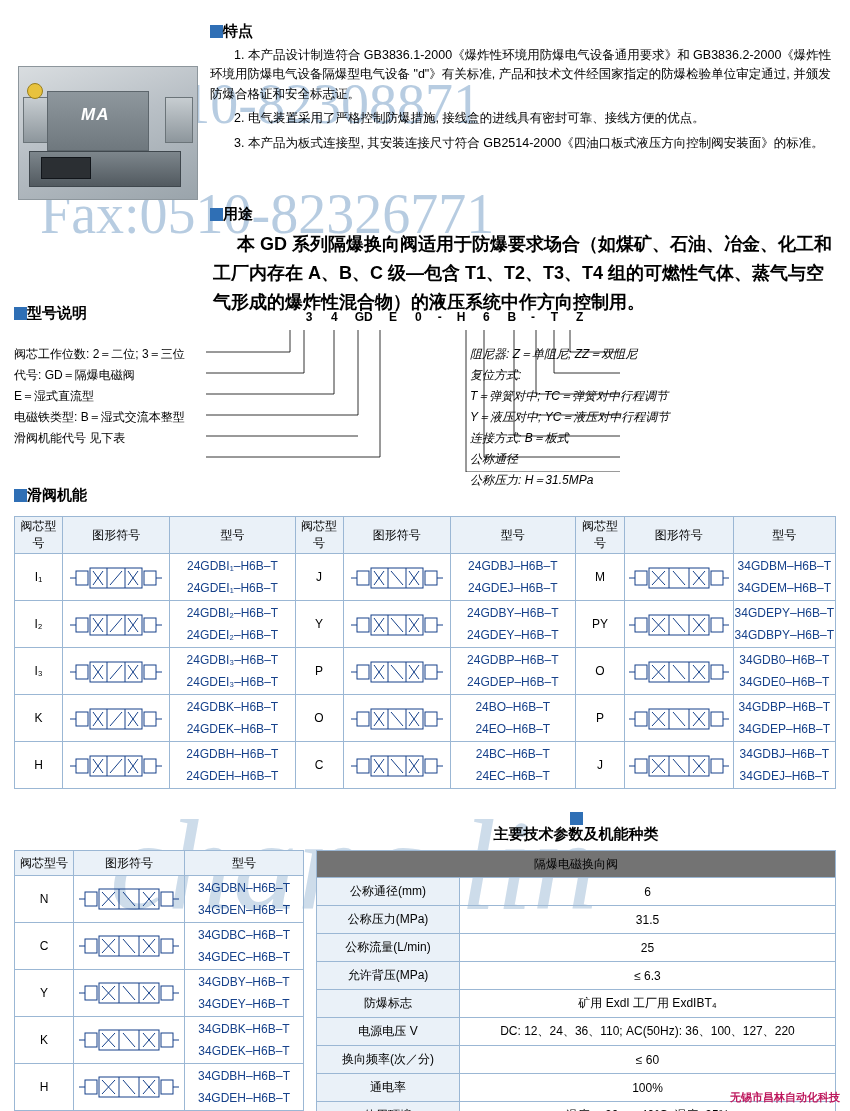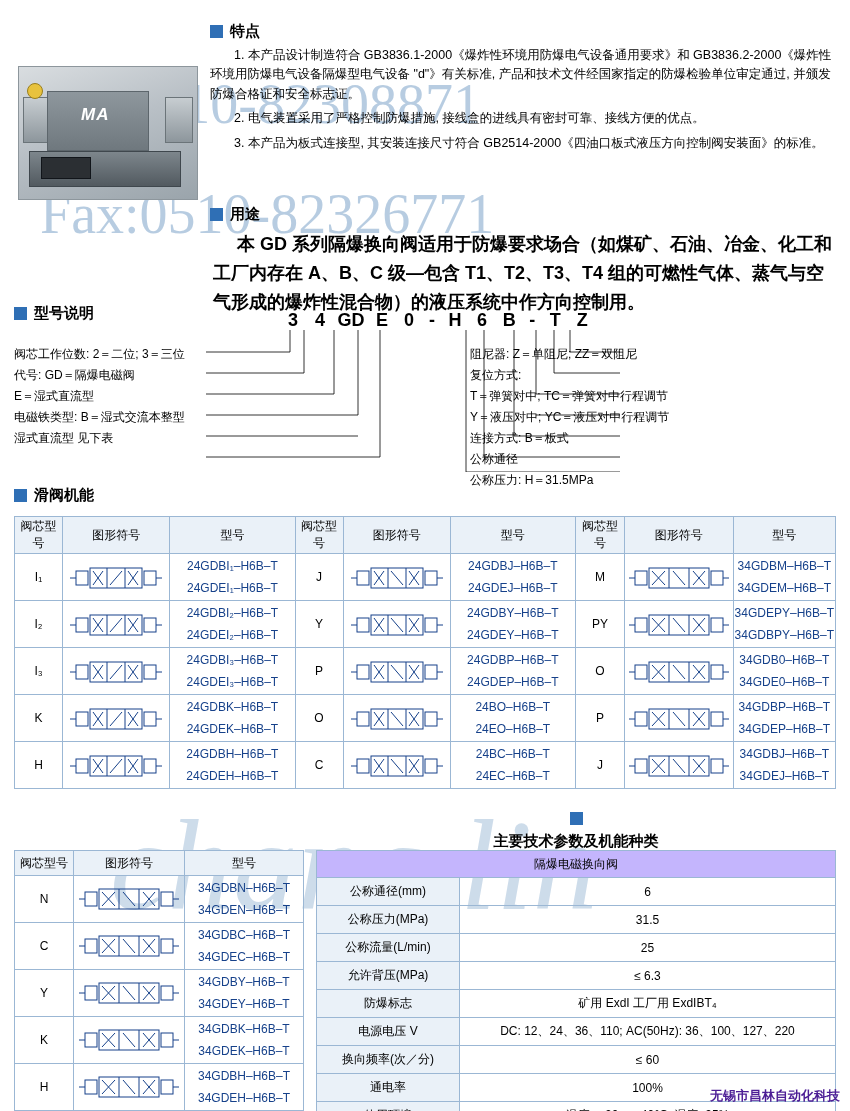--- a/index.html
+++ b/index.html
@@ -48,38 +48,38 @@
   .photo .knob{
     position:absolute;left:8px;top:16px;width:14px;height:14px;border-radius:50%;
     background:#e8c23d;border:1px solid #9a7f1e;
   }
   .photo .plate{
     position:absolute;left:22px;top:90px;width:48px;height:20px;background:#2b2f33;
     border:1px solid #11151a;
   }
 
   h2.sec{
-    margin:0;font-size:15px;font-weight:bold;display:flex;align-items:center;gap:7px;
+    margin:0;font-size:15px;font-weight:bold;display:flex;align-items:center;
   }
   .sqr{display:inline-block;width:13px;height:13px;background:#2f6fb5;}
 
   .feat{position:absolute;left:210px;top:22px;width:625px;}
   .feat p{margin:5px 0 0 0;line-height:1.55;font-size:12.5px;text-indent:0;}
   .feat .ind{text-indent:24px;}
 
   .use{position:absolute;left:210px;top:205px;width:625px;}
   .use p{margin:6px 0 0 3px;line-height:1.6;font-size:18px;font-weight:bold;}
   .use .ind{text-indent:24px;}
 
   .model{position:absolute;left:14px;top:304px;width:822px;}
-  .codes{position:absolute;left:282px;top:310px;font-size:18px;letter-spacing:0;}
+  .codes{position:absolute;left:298px;top:310px;font-size:12px;letter-spacing:0;}
   .codes span{display:inline-block;text-align:center;font-weight:bold;}
   .leftlist{position:absolute;left:14px;top:344px;font-size:12px;line-height:21px;}
   .rightlist{position:absolute;left:470px;top:344px;font-size:12px;line-height:21px;}
-  .rightlist div{text-align:left;}
+  .rightlist div{text-align:left;font-style:italic;}
   .leaderbox{position:absolute;left:14px;top:322px;width:822px;height:150px;pointer-events:none;}
 
   .fn{position:absolute;left:14px;top:486px;}
   table.t{border-collapse:collapse;font-size:12px;}
   table.t td,table.t th{border:1px solid #9bb7d4;text-align:center;vertical-align:middle;}
   .tbl1{position:absolute;left:14px;top:516px;width:822px;}
   .tbl1 table{width:822px;}
   .tbl1 th{background:#eaf1f8;height:22px;font-weight:normal;}
   .tbl1 td{height:28px;}
   .code{color:#16418a;font-size:12px;white-space:nowrap;}
@@ -92,24 +92,24 @@
   .tbl2 table{width:290px;}
   .tbl2 th{background:#eaf1f8;height:22px;font-weight:normal;}
   .tbl2 td{height:26px;}
 
   .specs{position:absolute;left:316px;top:812px;width:520px;}
   .specs h2{margin-bottom:6px;flex-direction:column;}
   .tbl3{position:absolute;left:316px;top:850px;width:520px;}
   .tbl3 table{width:520px;}
   .tbl3 td{height:25px;font-size:12px;}
   .tbl3 td.lbl{width:140px;background:#eaf1f8;}
-  .tbl3 td.hdr{background:#c4b5fd;height:24px;}
+  .tbl3 td.hdr{background:#737373;height:24px;}
 
   .corp{
-    position:absolute;right:10px;bottom:6px;font-size:13px;color:#4c1d95;font-weight:bold;
+    position:absolute;right:10px;bottom:6px;font-size:11px;color:#be185d;font-weight:bold;
   }
 </style>
 </head>
 <body>
 
 <div class="wm wm1">Tel:0510-82308871</div>
 <div class="wm wm2">Fax:0510-82326771</div>
 <div class="wm wm3">chang lin</div>
 
 <div class="photo">
@@ -180,21 +180,21 @@
     <path d="M470 8 V135 H606"></path>
     <path d="M452 8 V150 H606"></path>
   </g>
 </svg>
 
 <div class="leftlist">
   <div>阀芯工作位数: 2＝二位;  3＝三位</div>
   <div>代号: GD＝隔爆电磁阀</div>
   <div>            E＝湿式直流型</div>
   <div>电磁铁类型: B＝湿式交流本整型</div>
-  <div>湿式直流型  见下表</div>
+  <div>滑阀机能代号  见下表</div>
 </div>
 
 <div class="rightlist">
   <div>阻尼器: Z＝单阻尼;    ZZ＝双阻尼</div>
   <div>复位方式:</div>
   <div>T＝弹簧对中;   TC＝弹簧对中行程调节</div>
   <div>Y＝液压对中;   YC＝液压对中行程调节</div>
   <div>连接方式: B＝板式</div>
   <div>公称通径</div>
   <div>公称压力: H＝31.5MPa</div>

